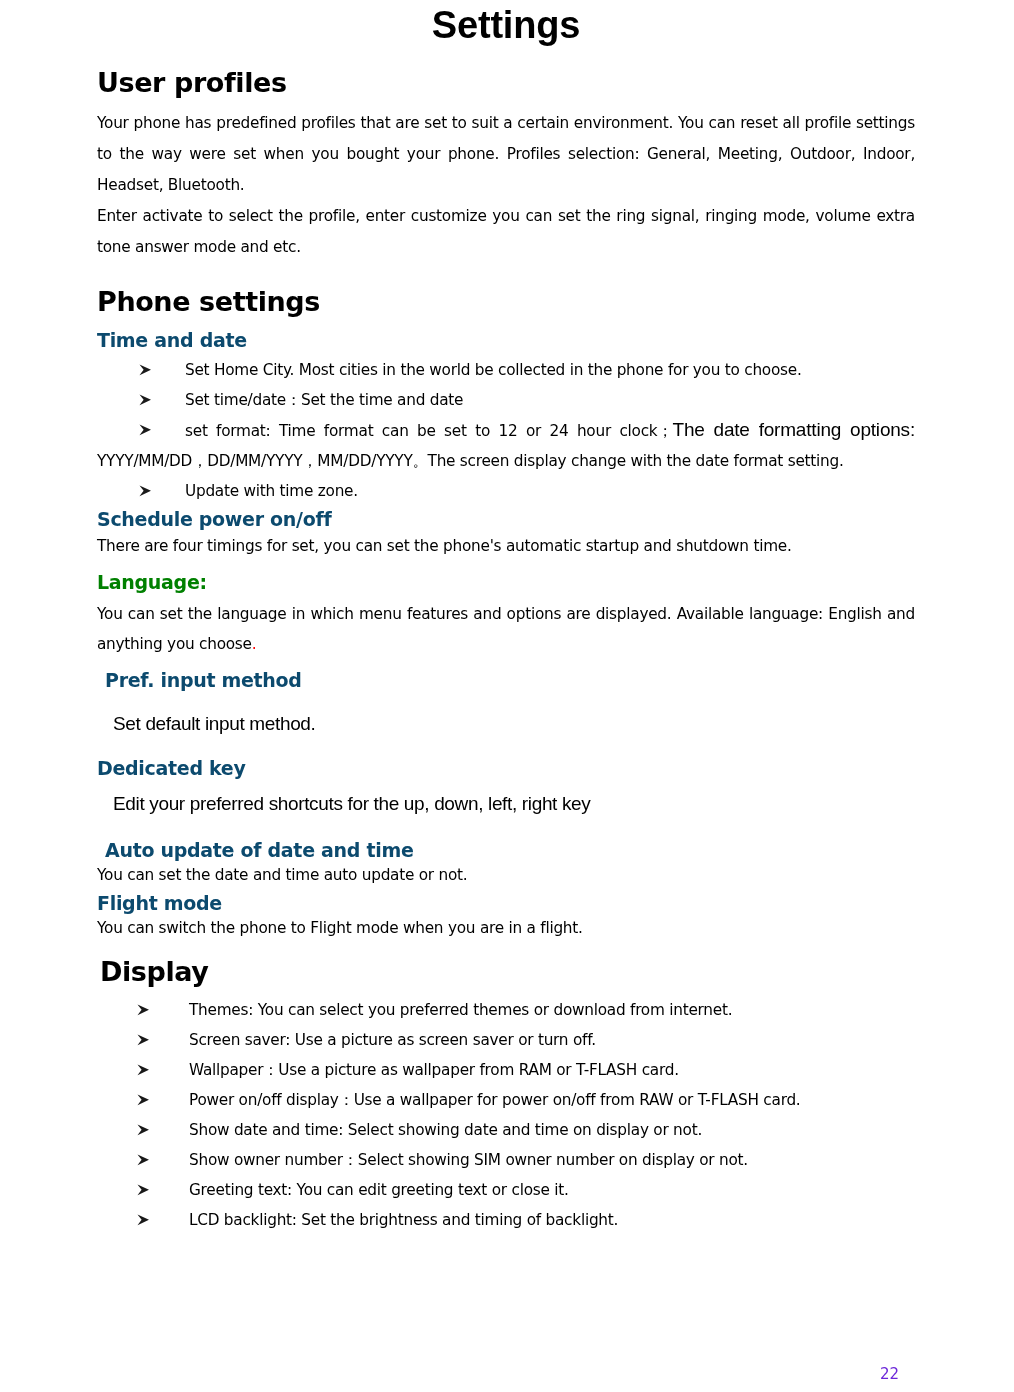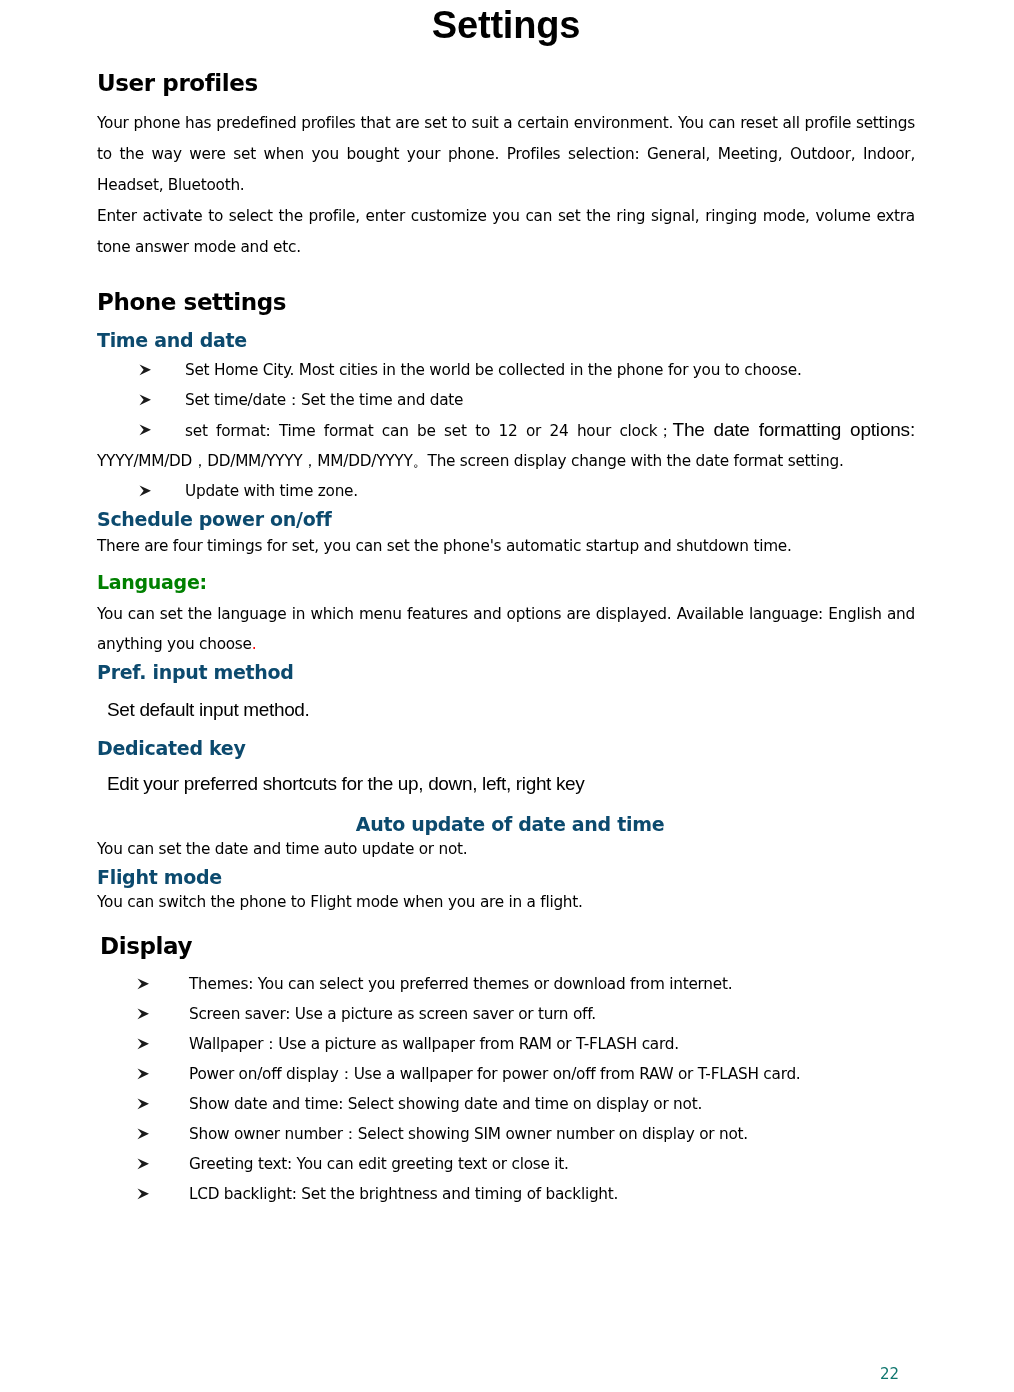--- a/index.html
+++ b/index.html
@@ -31,21 +31,21 @@
     line-height: 46px;
     letter-spacing: -0.2px;
     margin: 2px 0 0 0;
     padding: 0;
   }
 
   
   .h1 {
     font-family: "DejaVu Sans", sans-serif;
     font-weight: bold;
-    font-size: 23px;
+    font-size: 27px;
     line-height: 30px;
     margin: 24px 0 10px 0;
     letter-spacing: -0.4px;
   }
   .h1.tight-top { margin-top: 20px; }
 
   .h2 {
     font-family: "DejaVu Sans", sans-serif;
     font-weight: bold;
     font-size: 19px;
@@ -68,21 +68,21 @@
     text-align: justify;
     text-align-last: left;
   }
   .body.tight { line-height: 25px; }
 
   
   .body-lg {
     font-family: "Liberation Sans", sans-serif;
     font-size: 19px;
     line-height: 30px;
-    margin: 10px;
+    margin: 16px;
     letter-spacing: -0.35px;
     font-weight: normal;
   }
   .body-lg.sp { line-height: 34px; }
 
   .red-dot { color: #FF0000; }
 
   
   .blist { margin: 0; padding: 0; list-style: none; }
   .bitem {
@@ -130,21 +130,21 @@
   }
 
   
   .page-number {
     position: absolute;
     right: 20px;
     bottom: 8px;
     font-family: "DejaVu Sans", sans-serif;
     font-size: 15px;
     line-height: 20px;
-    color: #0f766e;
+    color: #6d28d9;
   }
 </style>
 </head>
 <body>
 
 <div class="page">
 
   <h1 class="doc-title">Settings</h1>
 
   <h2 class="h1 tight-top">User profiles</h2>
@@ -197,27 +197,27 @@
     </li>
   </ul>
 
   <h3 class="h2 green-med" style="margin-top:0;">Schedule power on/off</h3>
   <p class="body tight">There are four timings for set, you can set the phone's automatic startup and shutdown time.</p>
 
   <h3 class="h2 green-dark" style="margin-top:10px;">Language:</h3>
   <p class="body" style="text-align:justify;text-align-last:justify;margin-top:4px;">You can set the language in which menu features and options are displayed. Available language: English and</p>
   <p class="body" style="line-height:29px;"><span>anything you choose</span><span class="red-dot">.</span></p>
 
-  <h3 class="h2 green-med" style="margin:0;">Pref. input method</h3>
+  <h3 class="h2 green-med" style="margin:8px;">Pref. input method</h3>
   <p class="body-lg">Set default input method.</p>
 
   <h3 class="h2 green-med" style="margin:1px 0 0 0;">Dedicated key</h3>
   <p class="body-lg sp" style="margin-top:6px;">Edit your preferred shortcuts for the up, down, left, right key</p>
 
-  <h3 class="h2 green-med" style="margin:10px 0 0 8px;text-align:center;">Auto update of date and time</h3>
+  <h3 class="h2 green-med" style="margin:10px 0 0 8px;">Auto update of date and time</h3>
   <p class="body tight">You can set the date and time auto update or not.</p>
 
   <h3 class="h2 green-med" style="margin:2px 0 0 0;">Flight mode</h3>
   <p class="body tight">You can switch the phone to Flight mode when you are in a flight.</p>
 
   <h2 class="h1" style="margin:16px 0 8px 3px;">Display</h2>
 
   <ul class="blist">
     <li class="bitem wide">
       <span class="bullet">

